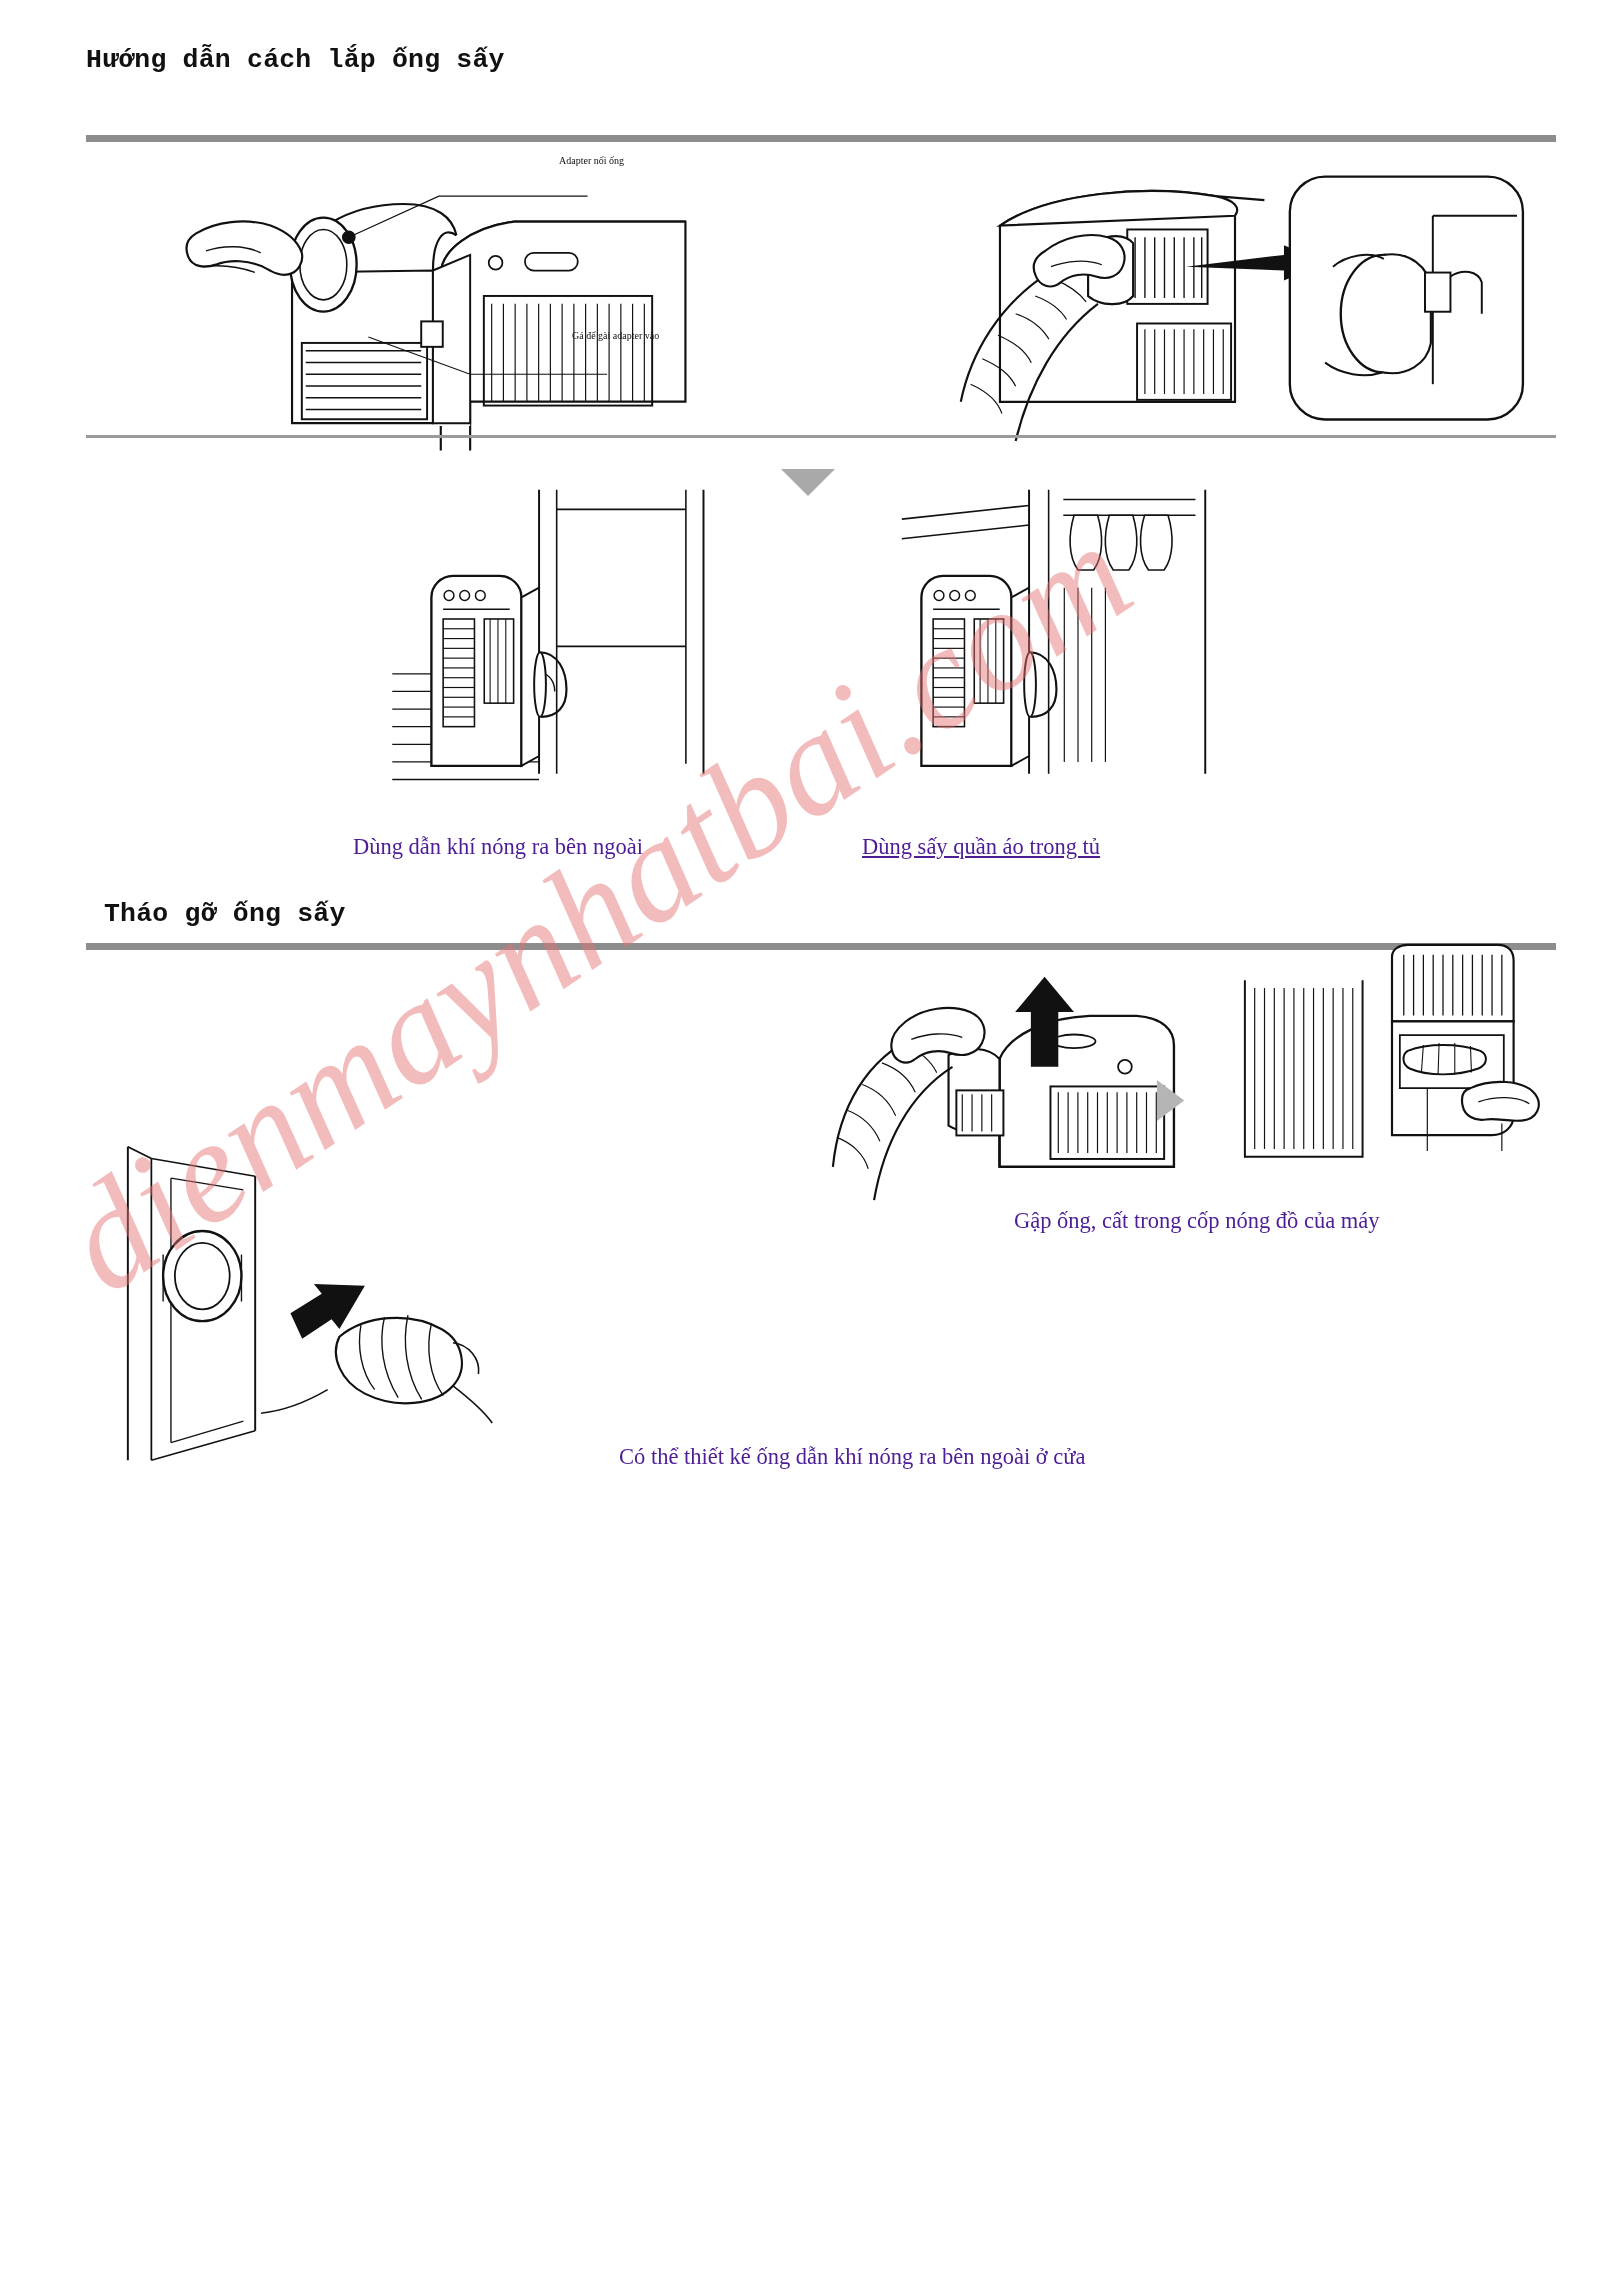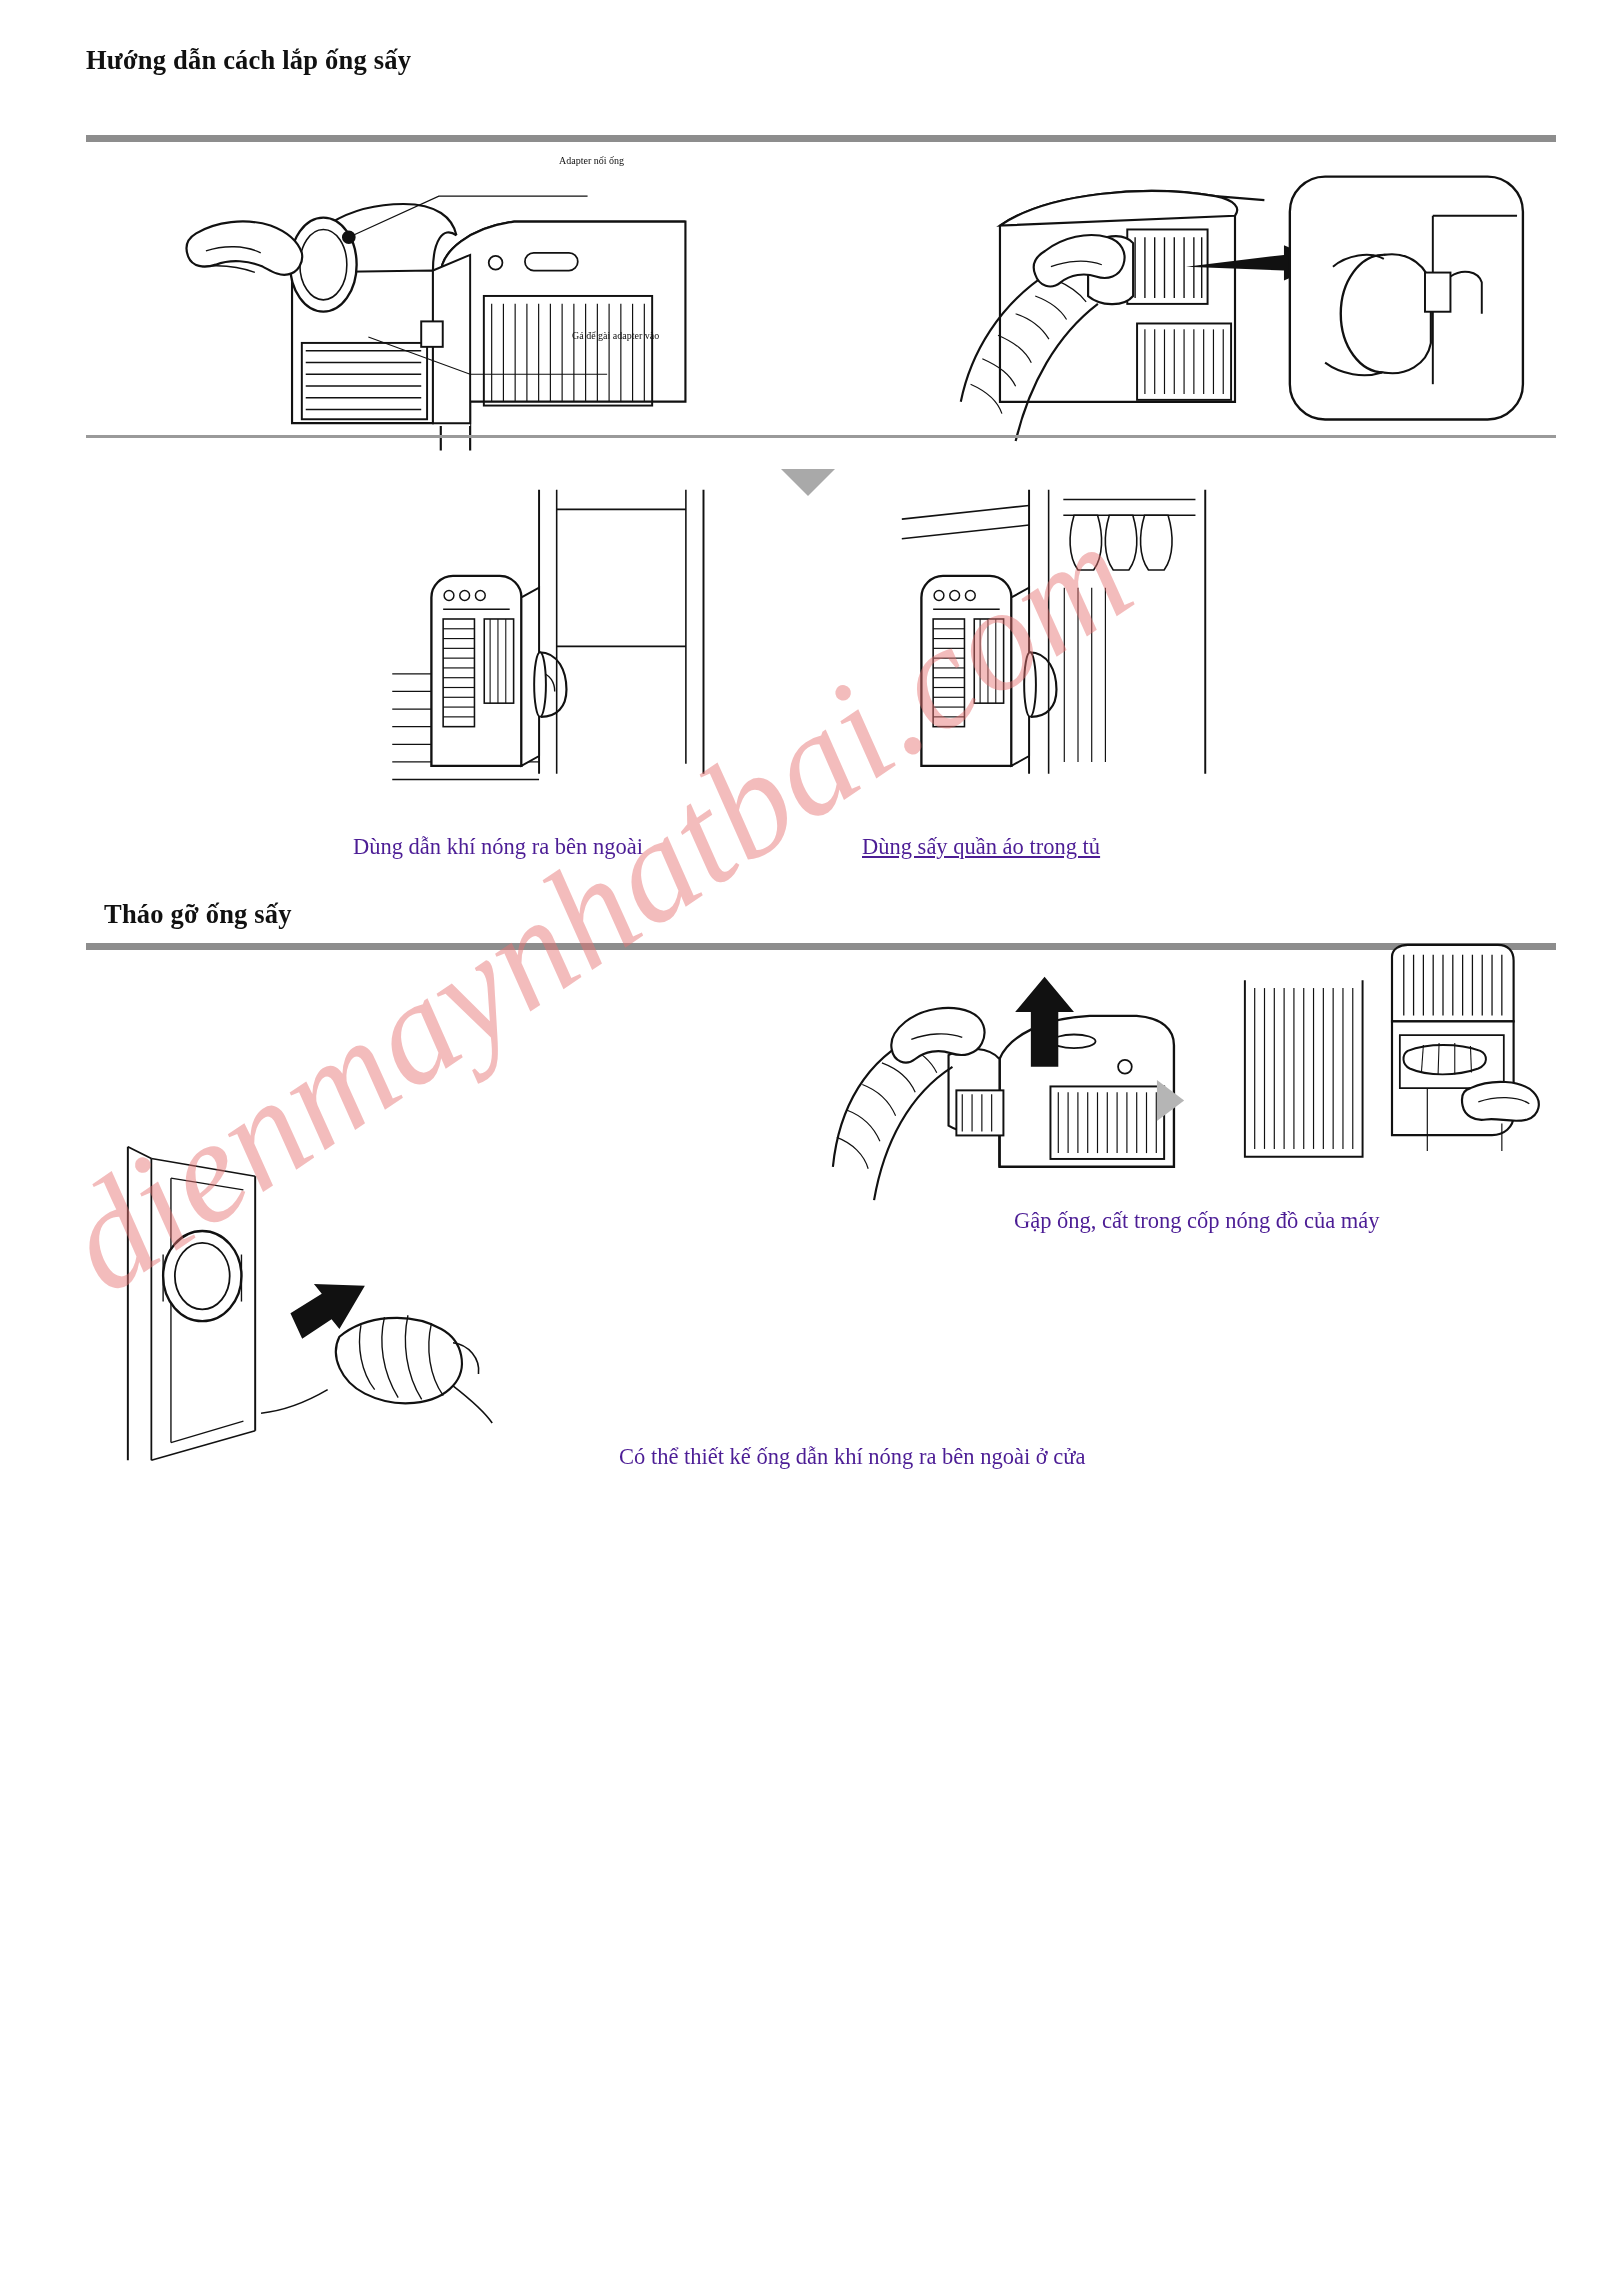--- a/index.html
+++ b/index.html
@@ -17,21 +17,21 @@
   }
 
   .page {
     position: absolute;
     inset: 0;
   }
 
   
   .section-title {
     position: absolute;
-    font-family: Liberation Serif, serif;
+    font-family: Liberation Mono, monospace;
     font-weight: bold;
     font-size: 26.5px;
     letter-spacing: 0.2px;
     color: #111;
     white-space: nowrap;
   }
   .rule {
     position: absolute;
     height: 6.9px;
     background: #8d8d8d;

